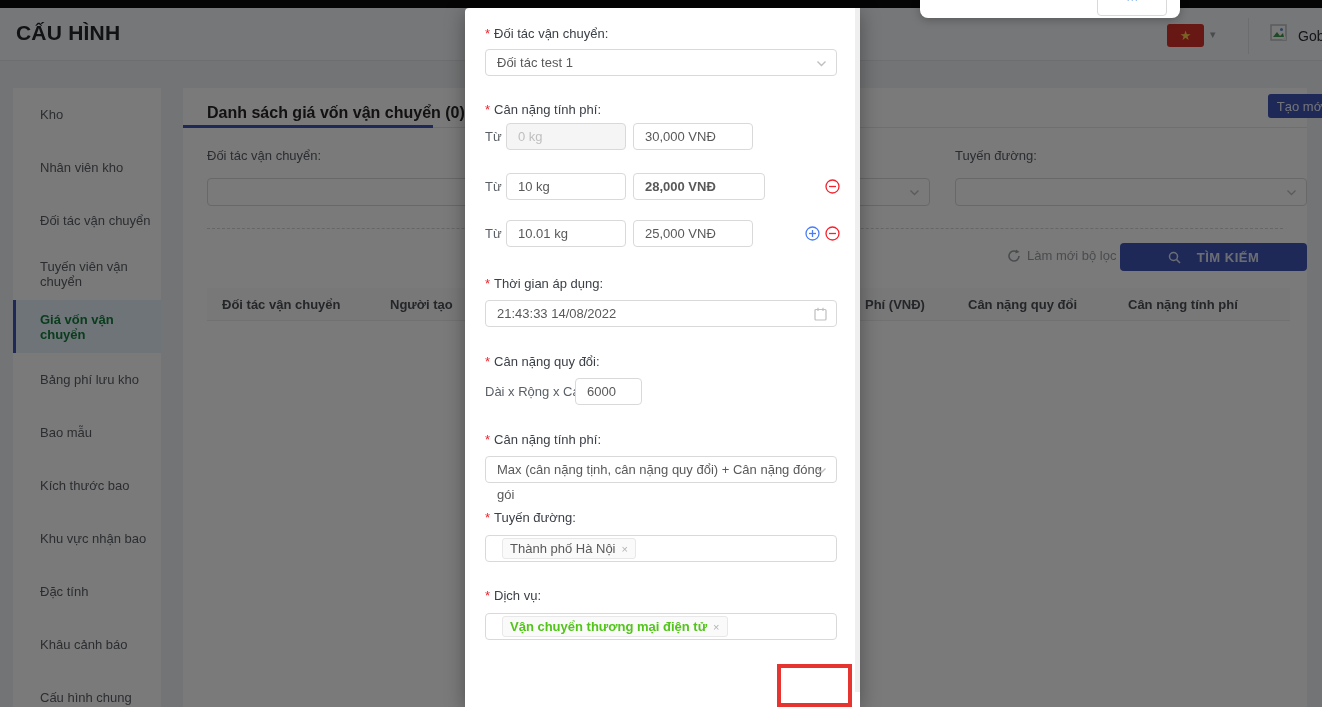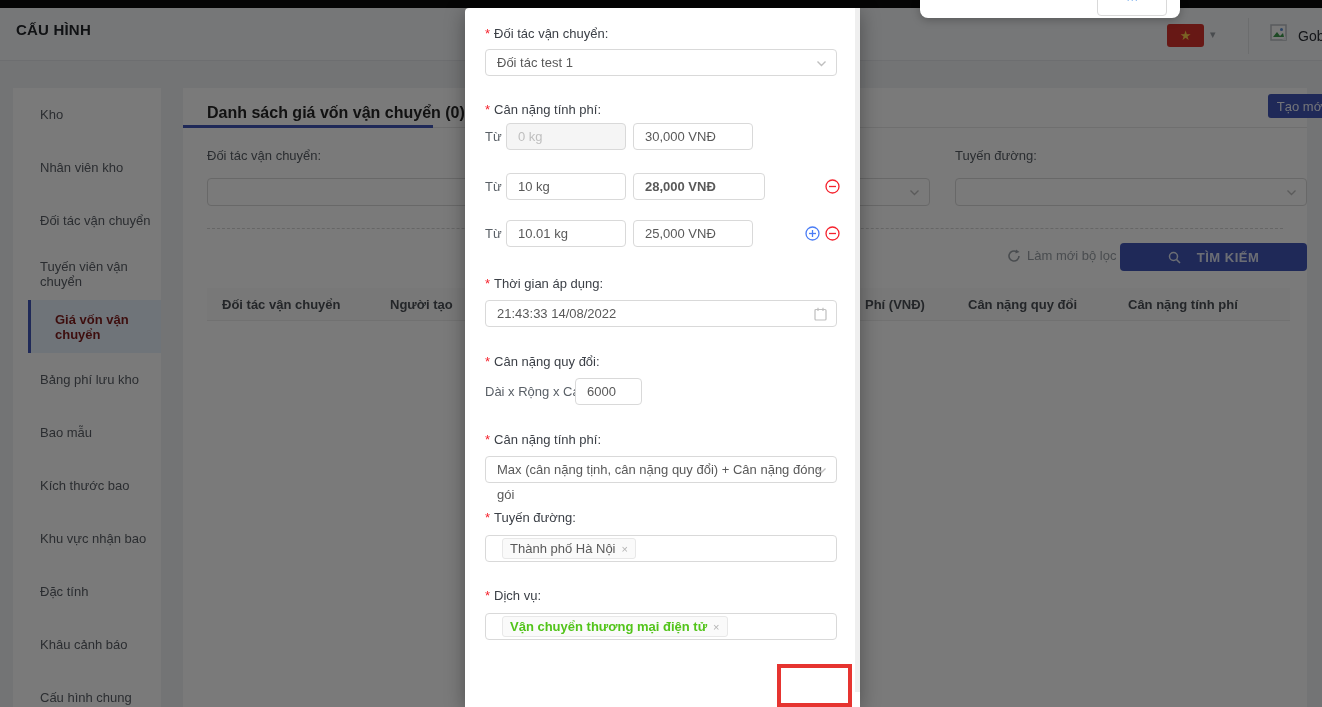--- a/index.html
+++ b/index.html
@@ -2,30 +2,30 @@
 <html><head>
 <meta charset="utf-8">
 <style>
   * { margin:0; padding:0; box-sizing:border-box; }
   html,body { font-family:"Liberation Sans","DejaVu Sans",sans-serif; }
   #screen { position:relative; width:1322px; height:707px; overflow:hidden; background:#f0f2f5; }
 
   
   .topstrip { position:absolute; left:0; top:0; width:1322px; height:8px; background:#0b0b0b; z-index:15; }
   .header { position:absolute; left:0; top:8px; width:1322px; height:53px; background:#f7f8fa; border-bottom:1px solid #e4e6ea; z-index:1; }
-  .page-title { position:absolute; left:16px; top:13px; font-size:15px; font-weight:bold; color:#23262b; letter-spacing:.2px; }
+  .page-title { position:absolute; left:16px; top:13px; font-size:21px; font-weight:bold; color:#23262b; letter-spacing:.2px; }
   .flag-btn { position:absolute; left:1167px; top:16px; width:37px; height:23px; background:#d7342c; border-radius:3px; color:#ffd24d; font-size:13px; text-align:center; line-height:23px; }
   .flag-caret { position:absolute; left:1210px; top:20px; color:#9aa0a6; font-size:11px; }
   .head-divider { position:absolute; left:1248px; top:10px; width:1px; height:36px; background:#e1e3e7; }
   .brand-icon { position:absolute; left:1270px; top:16px; }
   .brand-text { position:absolute; left:1298px; top:20px; font-size:14px; color:#2b2f36; }
 
   .sidebar { position:absolute; left:13px; top:88px; width:148px; height:619px; background:#fff; z-index:1; }
   .side-item { height:53px; display:flex; align-items:center; padding-left:24px; font-size:13px; color:#5a5f66; cursor:pointer; border-left:3px solid transparent; }
-  .side-item.active { background:#e9f2fc; border-left:3px solid #4156b8; color:#7f1d1d; font-weight:bold;margin-left:15px; }
+  .side-item.active { background:#e9f2fc; border-left:3px solid #4156b8; color:#15803d; font-weight:bold; }
 
   .main-card { position:absolute; left:183px; top:88px; width:1124px; height:619px; background:#fff; z-index:1; }
   .tabbar { position:absolute; left:0; top:0; width:1124px; height:40px; border-bottom:1px solid #e8e8e8; }
   .tab-active { position:absolute; left:24px; top:8px; font-size:16px; font-weight:bold; color:#262626;margin-top:8px; }
   .tab-underline { position:absolute; left:0; top:37px; width:250px; height:3px; background:#4156b8; }
   .btn-create { position:absolute; left:1085px; top:6px; width:66px; height:24px; background:#4156b8; color:#eef1fb; font-size:13px; border:none; border-radius:3px; }
   .filter-label { position:absolute; font-size:13px; color:#595f66; }
   .filter-select { position:absolute; height:28px; border:1px solid #d9d9d9; border-radius:4px; background:#fff; }
   .sel-chevron { position:absolute; right:9px; top:8px; }
   .dashed-sep { position:absolute; left:24px; top:140px; width:1076px; border-top:1px dashed #d6d6d6; }

